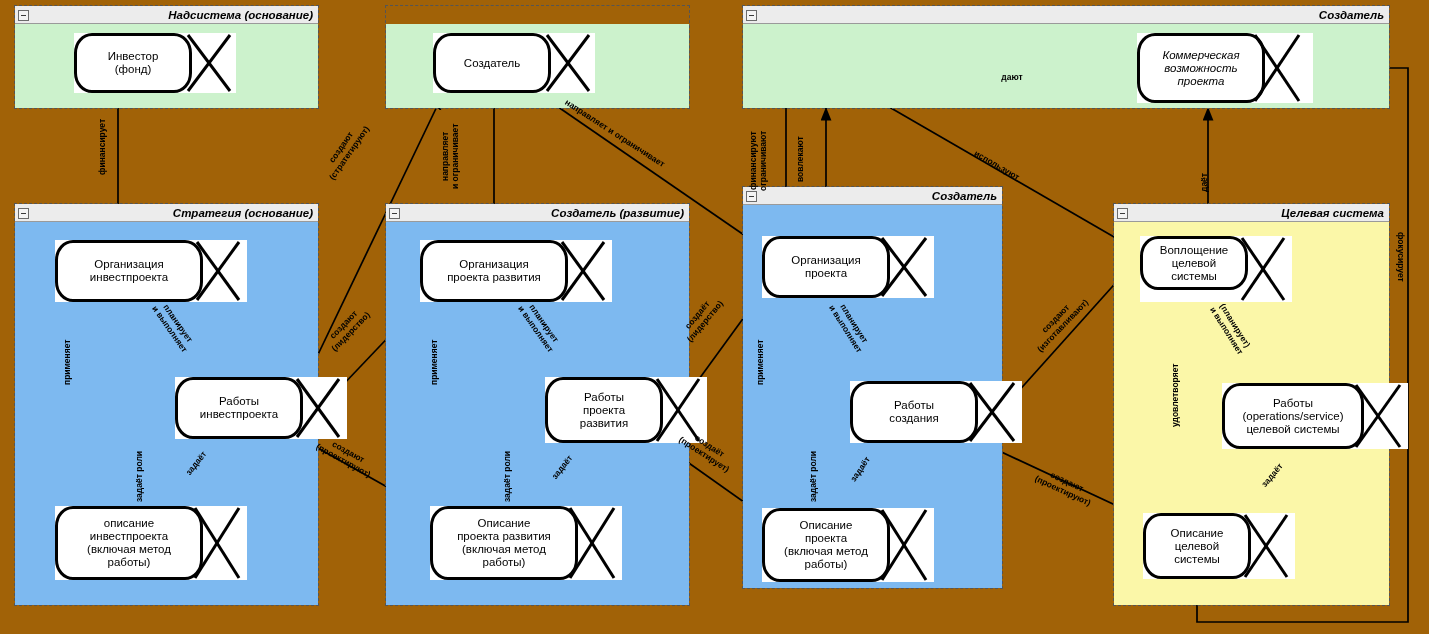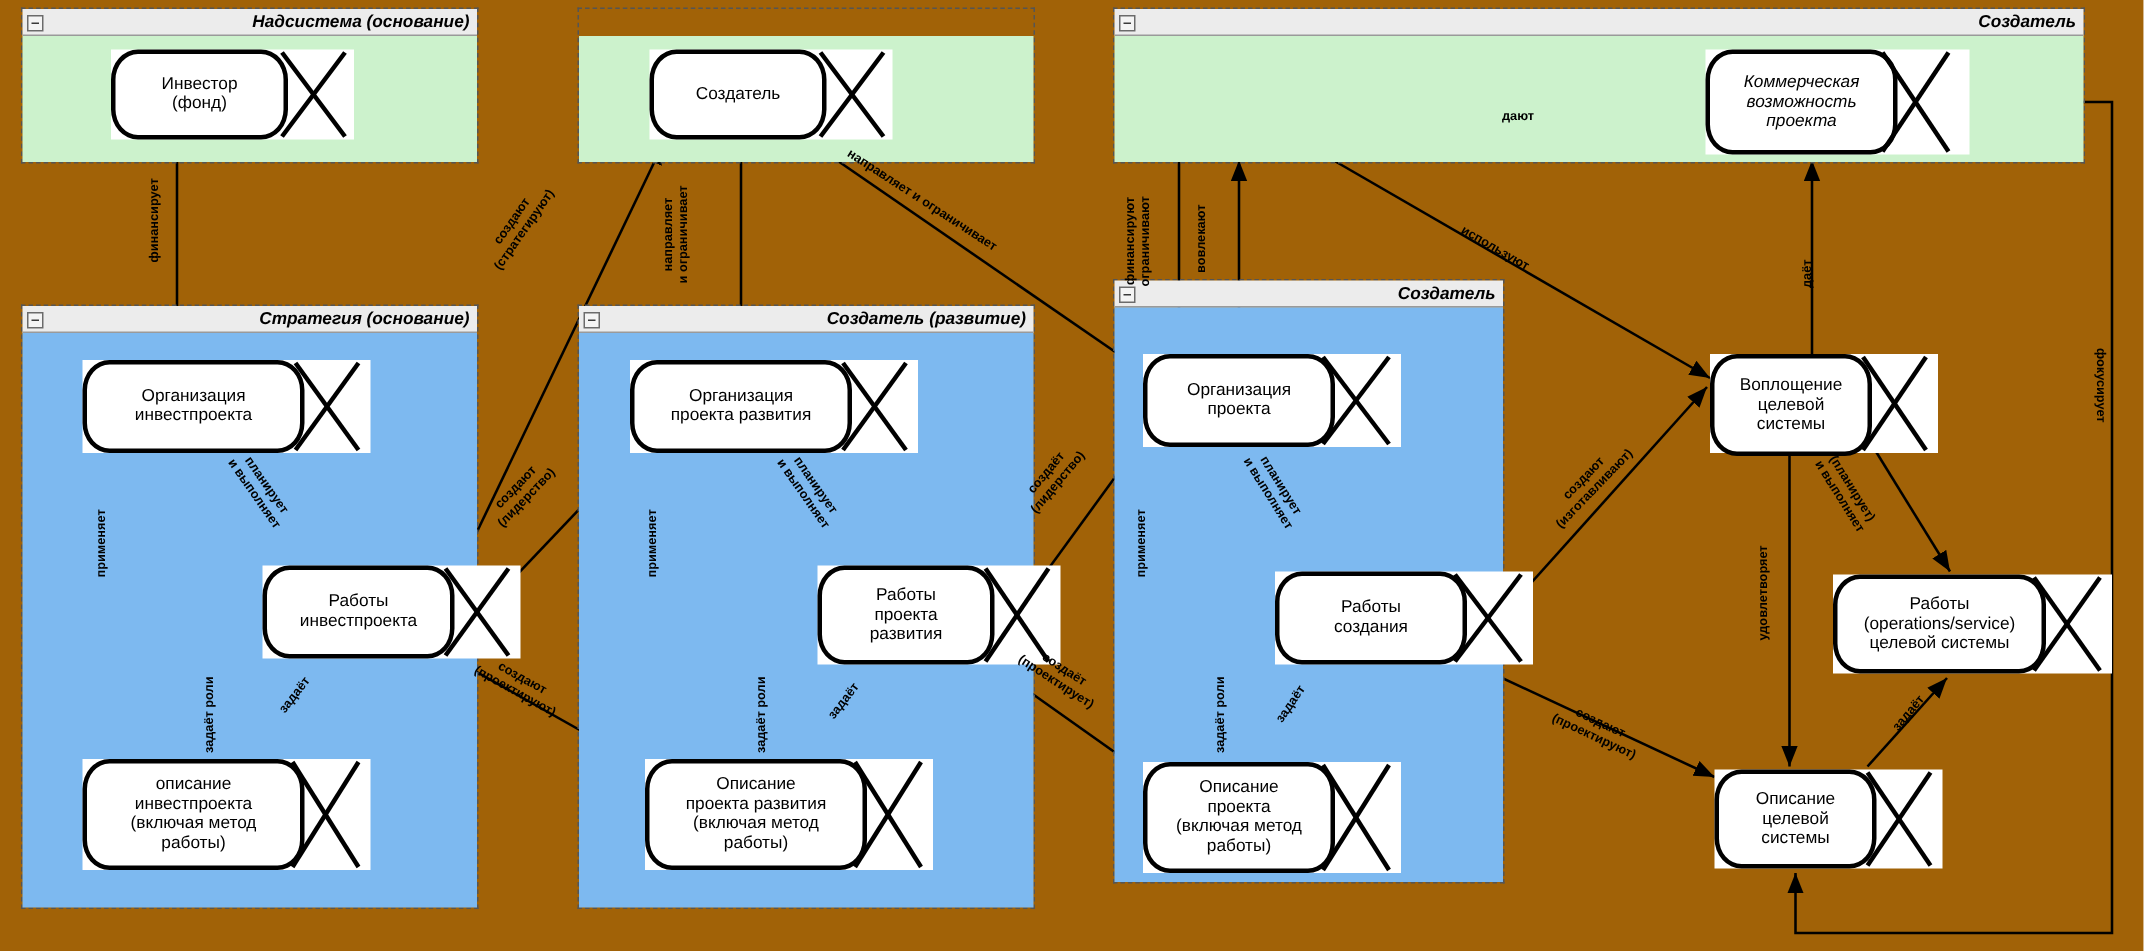--- a/index.html
+++ b/index.html
@@ -147,20 +147,29 @@
   <div class="panel p-blue" style="left:742px;top:186px;width:261px;height:403px;">
     <div class="panel-head">
       <span class="panel-min">
           <i></i>
         </span>
       <span class="panel-title">Создатель</span>
     </div>
     <div class="panel-body"></div>
   </div>
 
+  <div class="panel p-yellow" style="left:1113px;top:203px;width:277px;height:403px;">
+    <div class="panel-head">
+      <span class="panel-min">
+          <i></i>
+        </span>
+      <span class="panel-title">Целевая система</span>
+    </div>
+    <div class="panel-body"></div>
+  </div>
 
   <div class="node" style="left:74px;top:33px;width:162px;height:60px;">
     <div class="box" style="width:118px;height:60px;">
         <span class="lbl">Инвестор<br>(фонд)</span>
       </div>
     <svg class="xm" style="left:108px;top:-2px;width:54px;height:64px;" viewBox="0 0 54 64">
         <g stroke="#000" stroke-width="3" fill="none">
           <path d="M6,4 L48,60"></path>
           <path d="M48,4 L6,60"></path>
         </g>
@@ -294,21 +303,21 @@
       </div>
     <svg class="xm" style="left:114px;top:-2px;width:56px;height:78px;" viewBox="0 0 56 78">
         <g stroke="#000" stroke-width="3" fill="none">
           <path d="M6,4 L50,74"></path>
           <path d="M50,4 L6,74"></path>
         </g>
       </svg>
   </div>
 
   <div class="node" style="left:1140px;top:236px;width:152px;height:66px;">
-    <div class="box" style="width:108px;height:68px;">
+    <div class="box" style="width:108px;height:54px;">
         <span class="lbl">Воплощение<br>целевой<br>системы</span>
       </div>
     <svg class="xm" style="left:96px;top:-2px;width:54px;height:70px;" viewBox="0 0 54 70">
         <g stroke="#000" stroke-width="3" fill="none">
           <path d="M6,4 L48,66"></path>
           <path d="M48,4 L6,66"></path>
         </g>
       </svg>
   </div>
 

